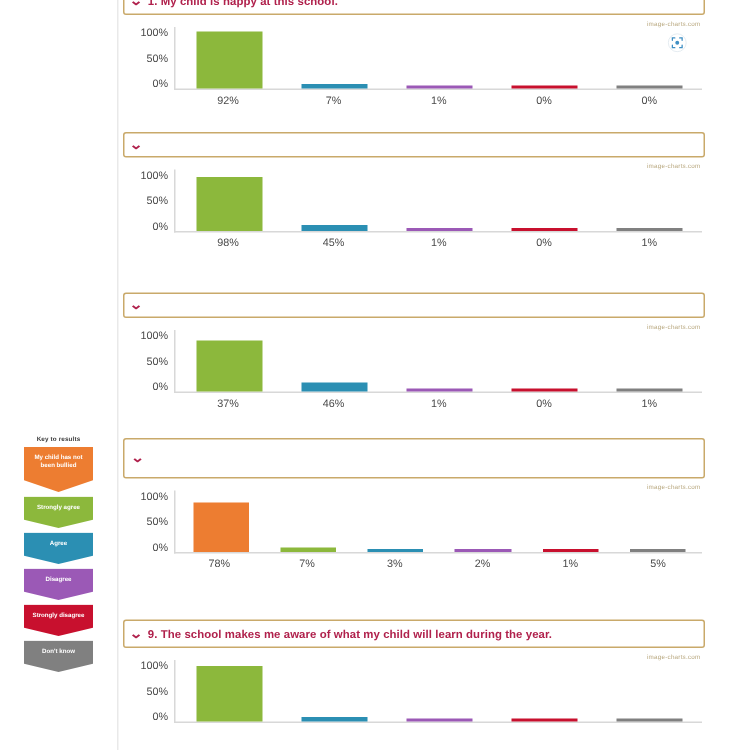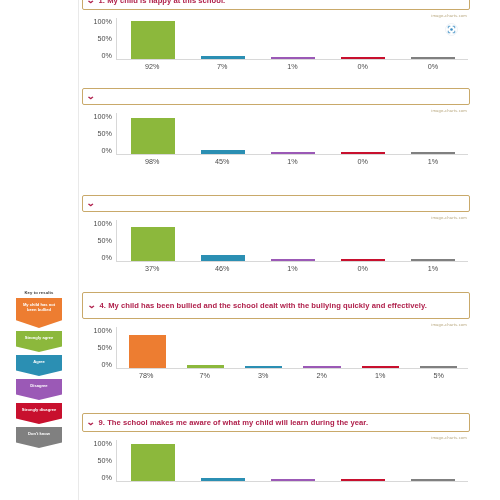--- a/index.html
+++ b/index.html
@@ -328,21 +328,20 @@
             <div class="x-slot">46%</div>
             <div class="x-slot">1%</div>
             <div class="x-slot">0%</div>
             <div class="x-slot">1%</div>
           </div>
         </div>
       </div>
       <div class="q-block" style="top: 292px;">
         <div class="q-header two-line">
           <span class="chev">⌄</span>
-          <span class="q-text">4. My child has been bullied and the school dealt with the bullying quickly and effectively.</span>
         </div>
         <div class="chart-area">
           <div class="watermark">image-charts.com</div>
           <div class="y-axis">
             <div class="y-tick t100">100%</div>
             <div class="y-tick t50">50%</div>
             <div class="y-tick t0">0%</div>
           </div>
           <div class="plot">
             <div class="bars">

